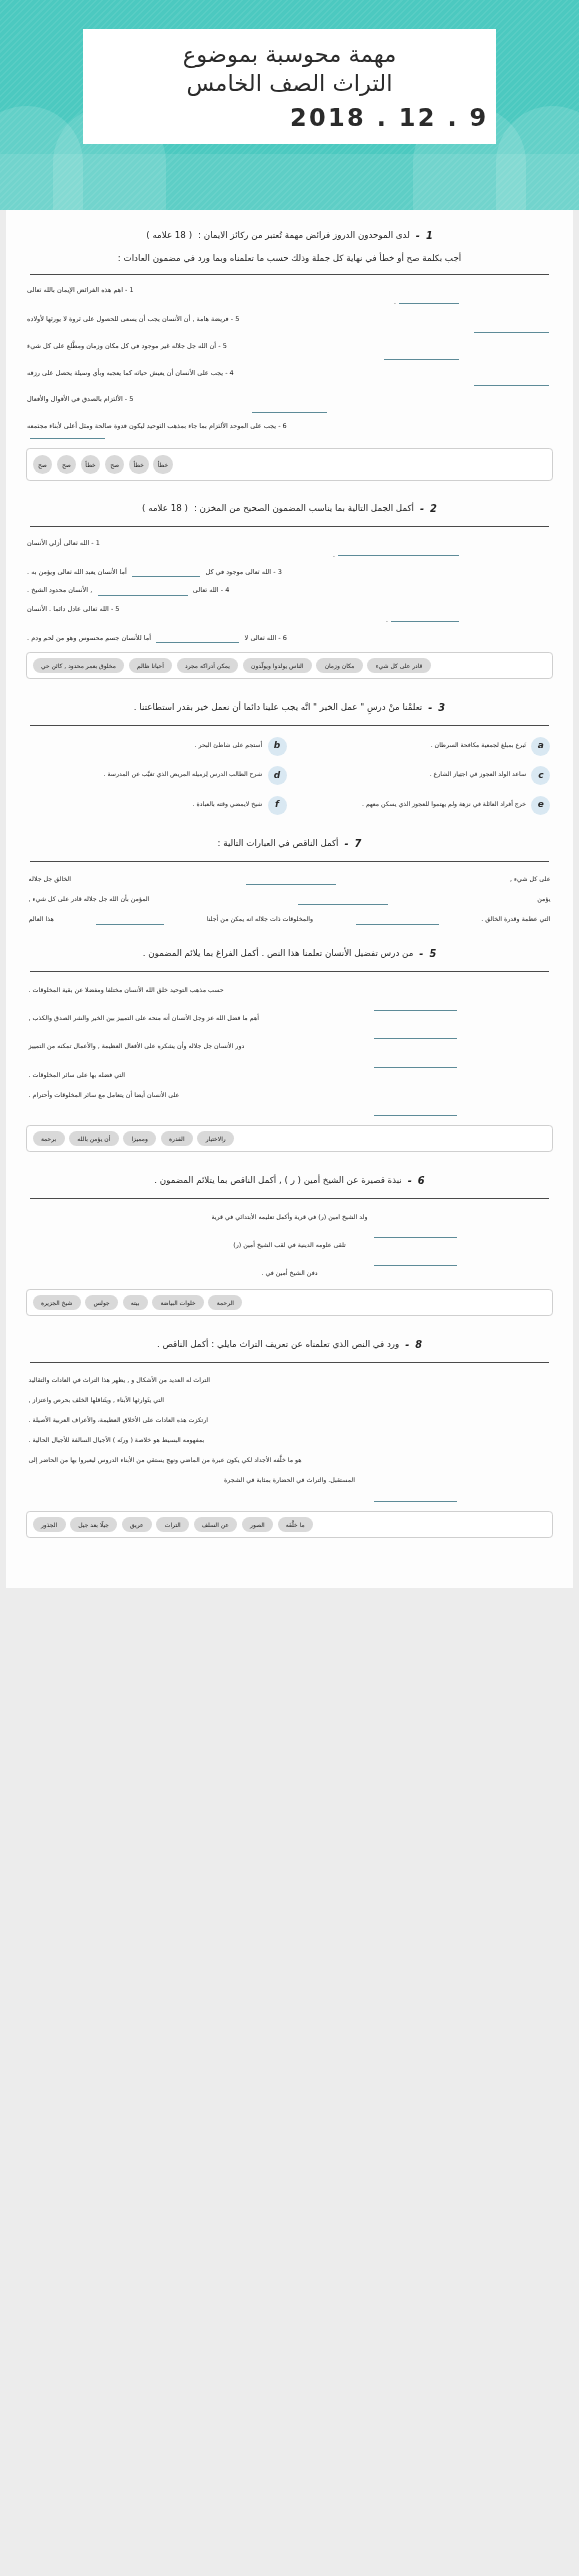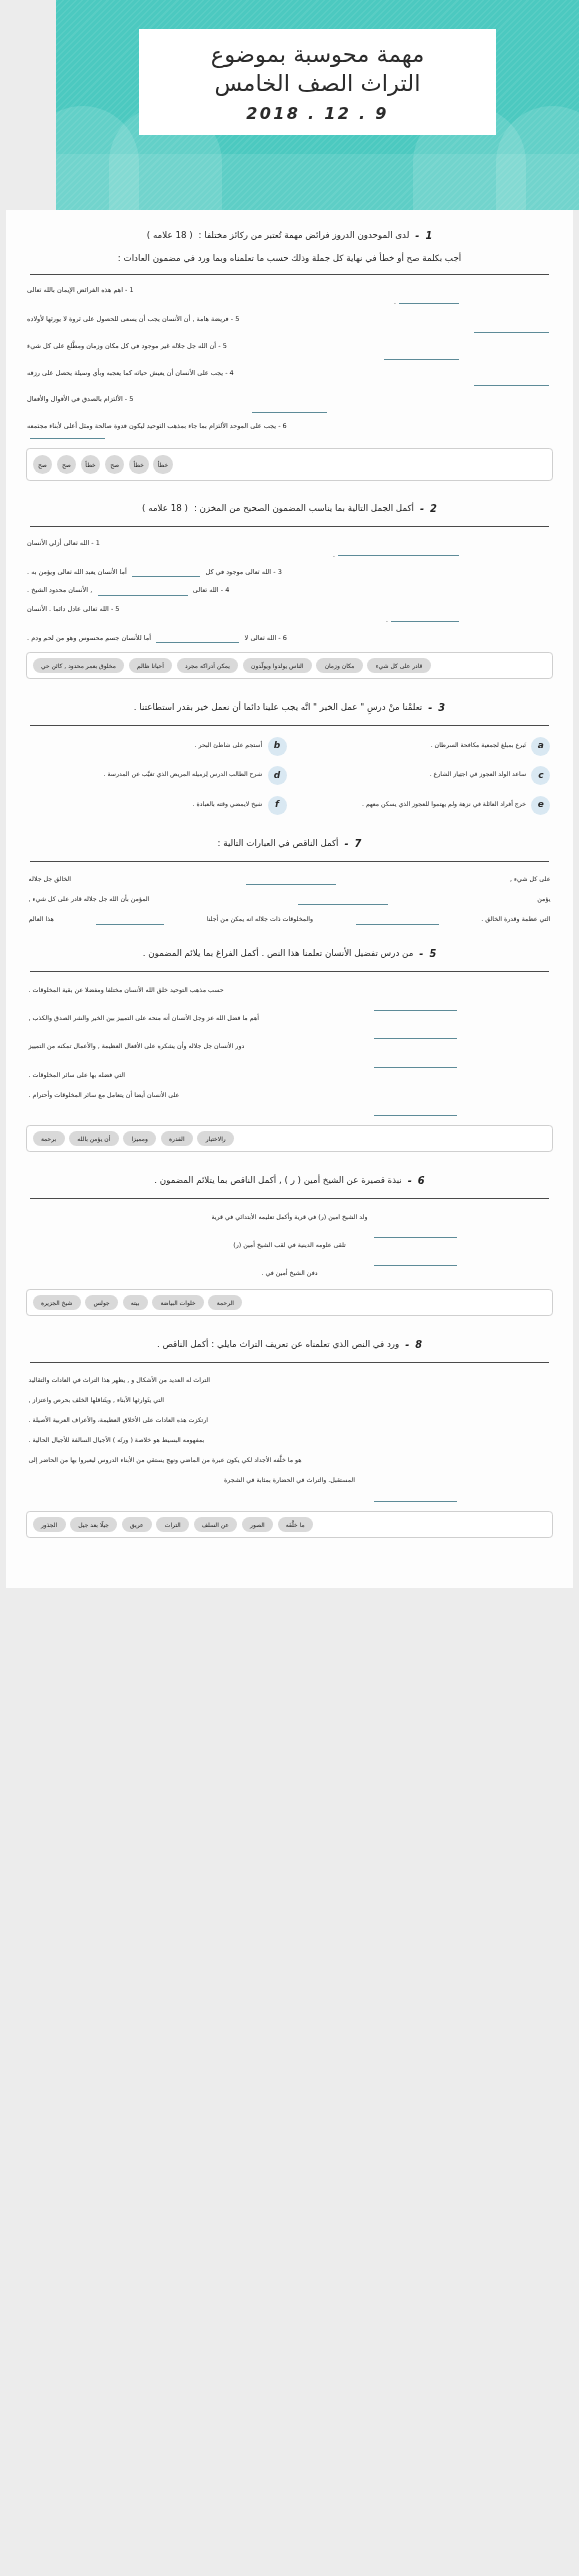--- a/index.html
+++ b/index.html
@@ -7,21 +7,21 @@
   body {
     width:579px;
     background:#ececec;
     font-family:"DejaVu Sans","Liberation Sans",sans-serif;
     color:#1f1f1f;
   }
 
   
   .banner {
     position:relative;
-    width:523px;
+    width:579px;
     height:210px;
     background:#4cc9c0;
     overflow:hidden;
   }
   .banner .stripes {
     position:absolute; inset:0;
     background:repeating-linear-gradient(135deg,
       rgba(255,255,255,0.07) 0px,
       rgba(255,255,255,0.07) 1.5px,
       rgba(0,0,0,0) 1.5px,
@@ -60,26 +60,26 @@
   .title-line {
     font-size:22.6px;
     line-height:1.32;
     font-weight:400;
     color:#2b2b2b;
     letter-spacing:0.8px;
     white-space:nowrap;
   }
   .title-date {
     margin-top:4.5px;
-    font-size:16px;
+    font-size:24px;
     font-weight:700;
-    font-style:italic;
     color:#2b2b2b;
     direction:ltr;
     letter-spacing:2.3px;
+    text-align:right;
   }
 
   
   .sheet {
     background:#fdfdfd;
     margin:0 6px 6px;
     padding:16.6px 16.6px 30px;
     min-height:151px;
   }
 
@@ -250,21 +250,21 @@
     <div class="title-date">2018 . 12 . 9</div>
   </div>
 </div>
 
 <div class="sheet">
 
   <div class="q-block">
     <div class="q-head">
       <span class="q-num">1</span>
       <span class="q-num">-</span>
-      <span class="q-text">لدى الموحدون الدروز فرائض مهمة تُعتبر من ركائز مختلفا :</span>
+      <span class="q-text">لدى الموحدون الدروز فرائض مهمة تُعتبر من ركائز الايمان :</span>
       <span class="q-marks">(  18  علامه )</span>
     </div>
     <div class="q-head" style="margin-top:4.5px">
       <span class="q-text">أجب بكلمة صح أو خطأ في نهاية كل جملة وذلك حسب ما تعلمناه وبما ورد في مضمون العادات :</span>
     </div>
     <hr class="divider">
 
     <div class="stmt">
       <div class="stmt-line">
           <span>1 - اهم هذه الفرائض الإيمان بالله تعالى</span>

